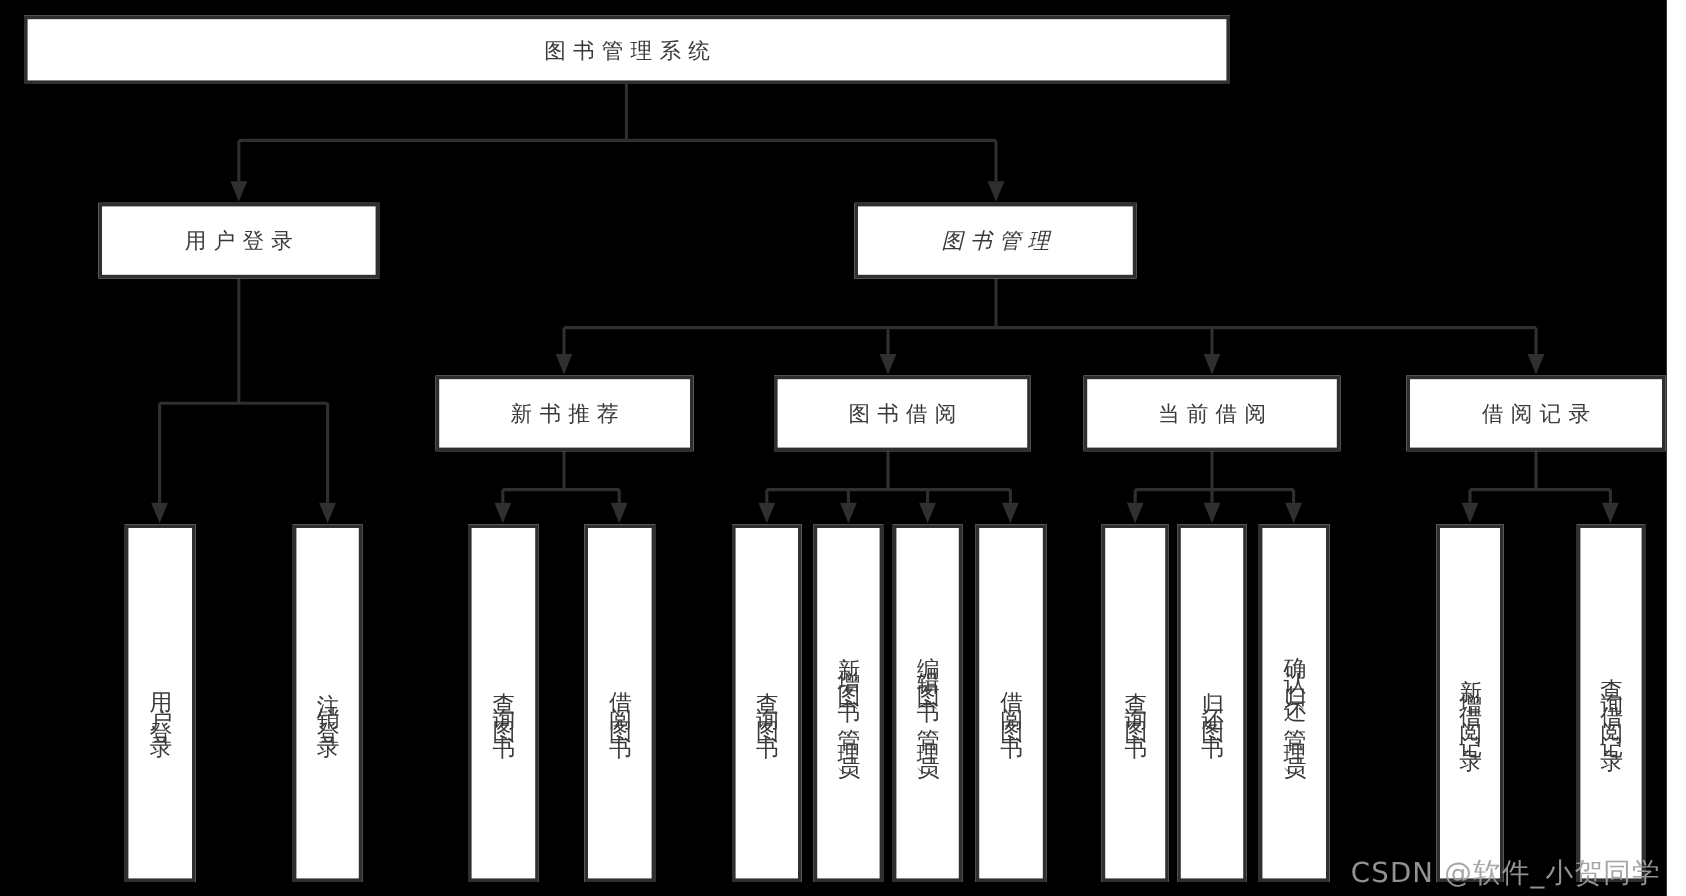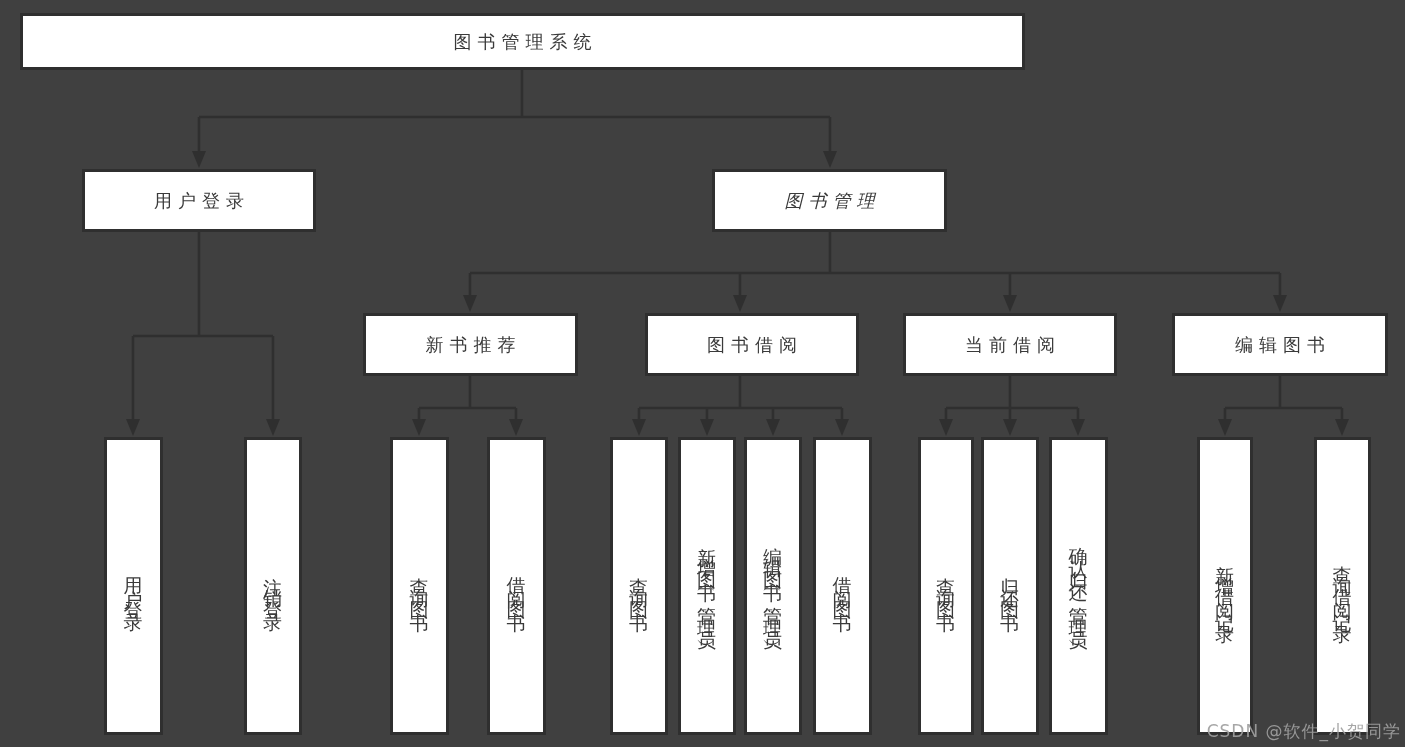--- a/index.html
+++ b/index.html
@@ -1,22 +1,21 @@
 <!DOCTYPE html>
 <html><head>
 <meta charset="utf-8">
 <style>
   html,body{margin:0;padding:0;background:#ffffff;}
   #stage{
     position:relative;
     width:1389px;height:747px;
-    background:#404040;
+    background:#000000;
     font-family:"DejaVu Sans","Liberation Sans",sans-serif;
     overflow:hidden;
-    padding-left:17px;
   }
   #connectors{position:absolute;left:0;top:0;z-index:1;pointer-events:none;}
   .node{
     position:absolute;
     box-sizing:border-box;
     border:3px solid #2f2f2f;
     background:#ffffff;
     display:flex;align-items:center;justify-content:center;
     z-index:2;
     color:#3a3a3a;
@@ -57,21 +56,21 @@
   .l-tj-borrow{left:813px;width:59px;}
   .l-dq-query{left:918px;width:56px;}
   .l-dq-return{left:981px;width:58px;}
   .l-dq-confirm{left:1049px;width:59px;}
   .l-jl-add{left:1197px;width:56px;}
   .l-jl-query{left:1314px;width:57px;}
   .watermark{
     position:absolute;
     right:5px;bottom:4px;
     z-index:3;
-    font-size:17px;
+    font-size:23px;
     letter-spacing:1px;
     color:rgba(158,158,158,0.92);
     white-space:nowrap;
   }
 </style>
 </head>
 <body>
 
 <div id="stage">
 
@@ -125,21 +124,21 @@
   <div class="node hnode n-newbook">
     <span>新书推荐</span>
   </div>
   <div class="node hnode n-bookborrow">
     <span>图书借阅</span>
   </div>
   <div class="node hnode n-currentborrow">
     <span>当前借阅</span>
   </div>
   <div class="node hnode n-borrowrecords">
-    <span>编辑图书</span>
+    <span>借阅记录</span>
   </div>
 
   <div class="node vnode leaf l-user-login">
     <span>用户登录</span>
   </div>
   <div class="node vnode leaf l-logout">
     <span>注销登录</span>
   </div>
 
   <div class="node vnode leaf l-ns-query">

